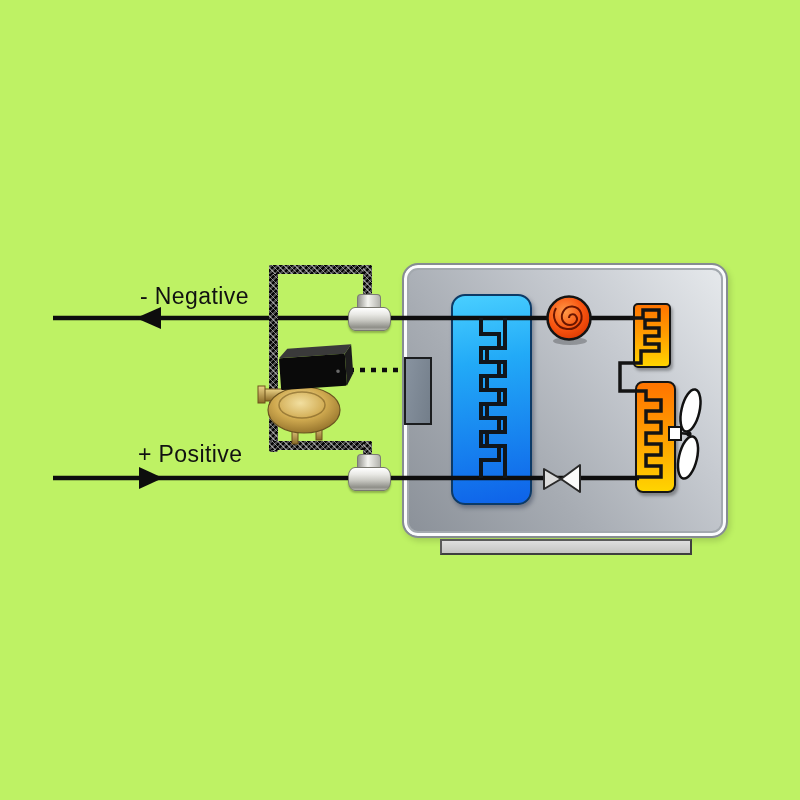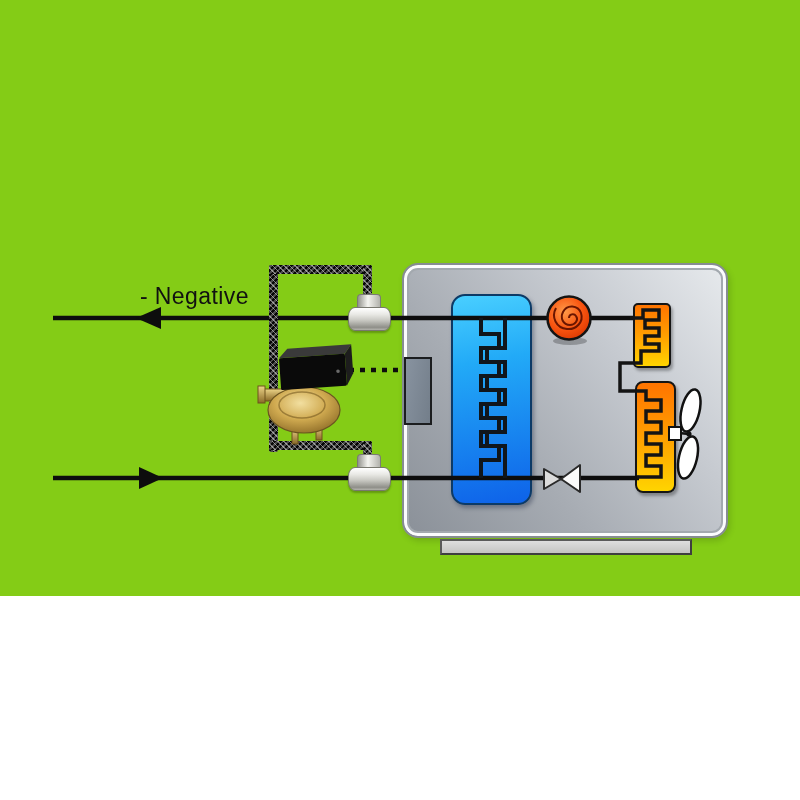--- a/index.html
+++ b/index.html
@@ -1,17 +1,17 @@
 <!DOCTYPE html>
 <html><head>
 <meta charset="utf-8">
 <style>
   html,body{margin:0;padding:0;background:#ffffff;}
   .stage{
-    position:relative;width:800px;height:596px;background:#84cc16;overflow:hidden;
+    position:relative;width:800px;height:800px;background:#bef264;overflow:hidden;
     font-family:"Liberation Sans", sans-serif;
   }
   
   .flow-label{
     position:absolute;color:#111;font-size:23px;letter-spacing:.4px;
     font-family:"Liberation Sans", sans-serif;white-space:nowrap;
   }
   
   .enclosure{
     position:absolute;left:402px;top:263px;width:322px;height:271px;
@@ -168,14 +168,15 @@
     </g>
     <g transform="rotate(-4 62 36)">
       <polygon points="30,20 96,20 103,11 39,11" fill="#3a3a3a"></polygon>
       <polygon points="96,20 103,11 103,40 96,52" fill="#1d1d1d"></polygon>
       <rect x="30" y="20" width="66" height="32" rx="1.5" fill="#0a0a0a"></rect>
       <circle cx="88" cy="37" r="1.8" fill="#6a6a6a"></circle>
     </g>
   </svg>
 
   <div class="flow-label" style="left:140px;top:283px;">- Negative</div>
+  <div class="flow-label" style="left:138px;top:441px;">+ Positive</div>
 
 </div>
 
 </body></html>

